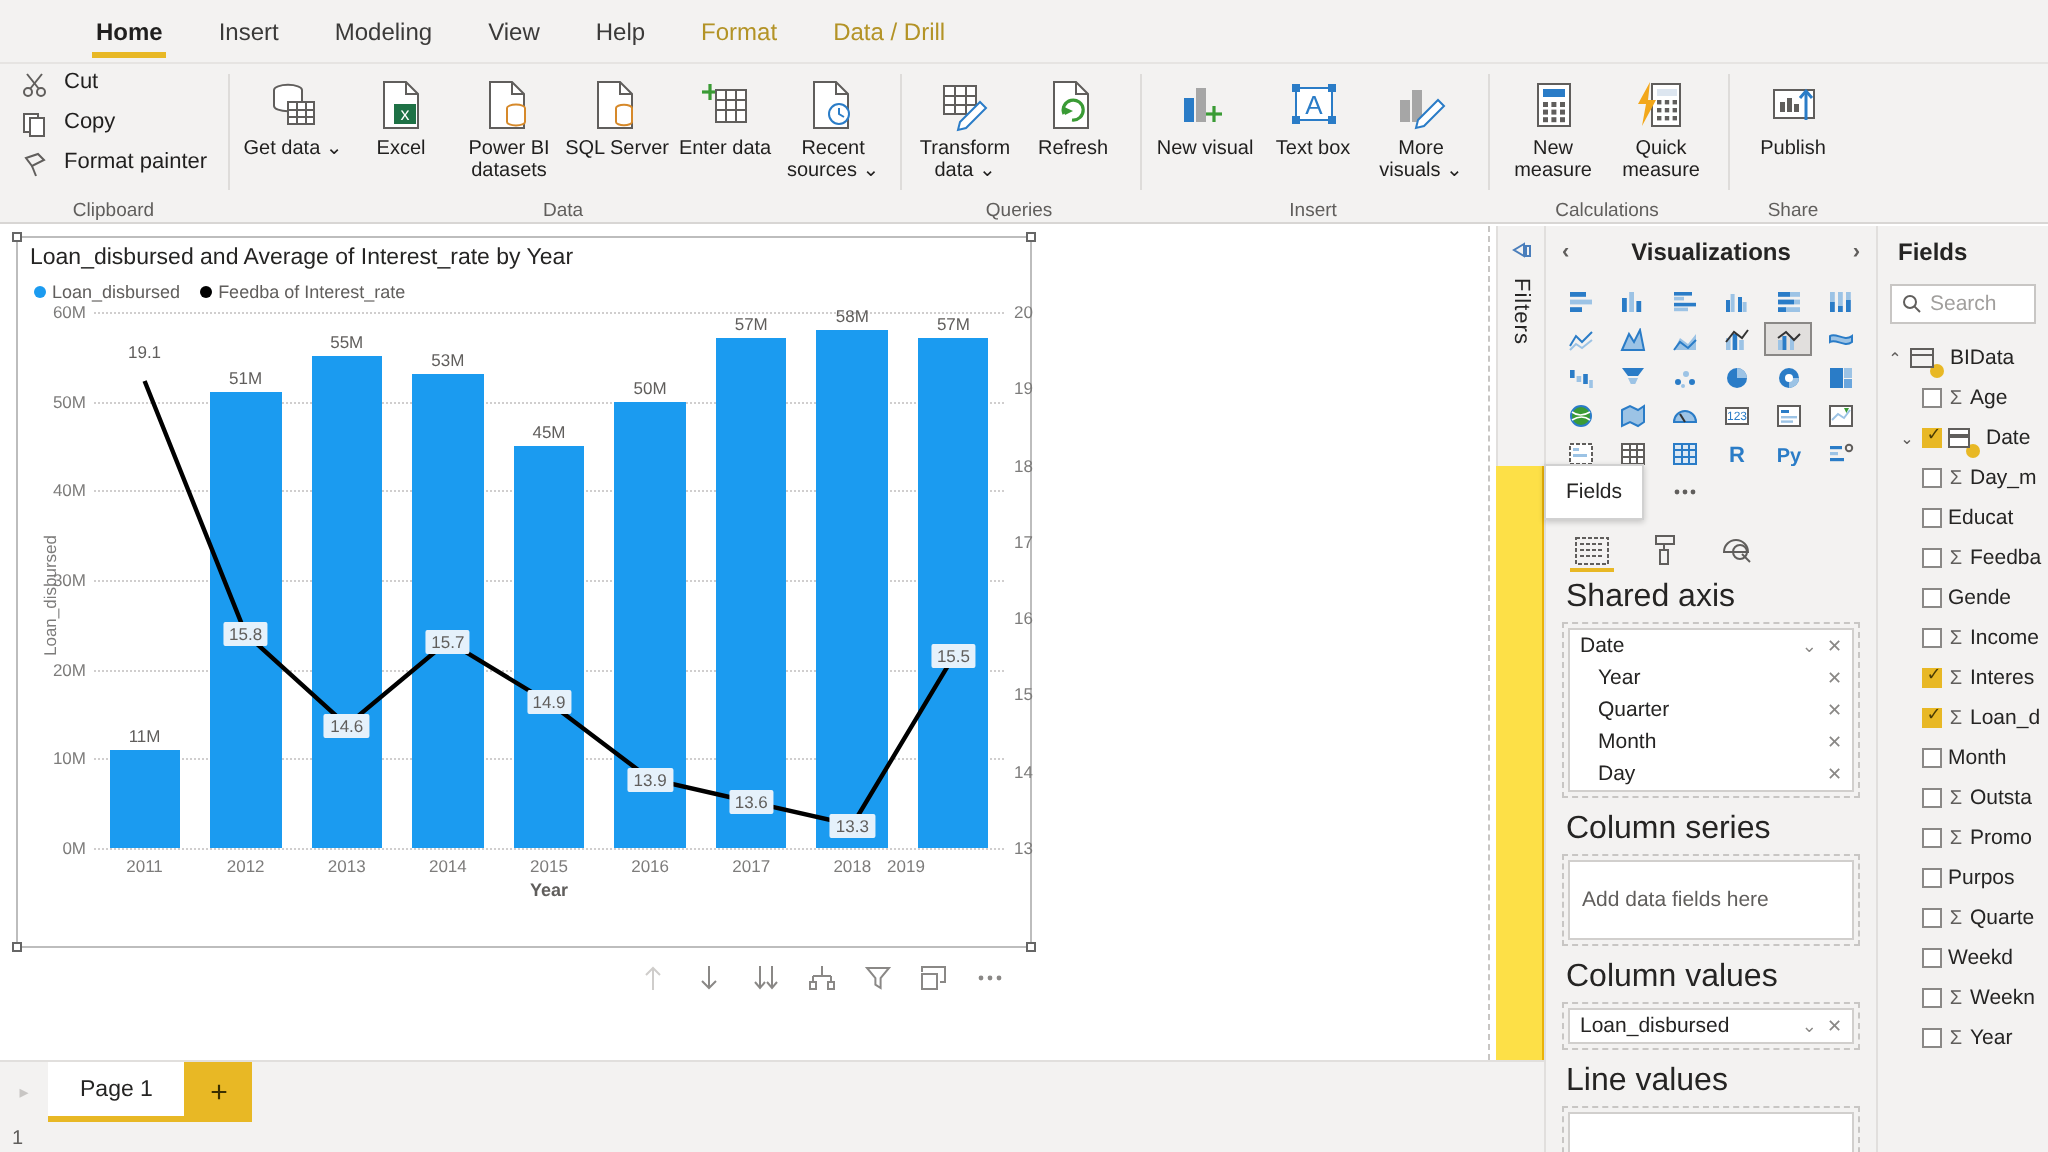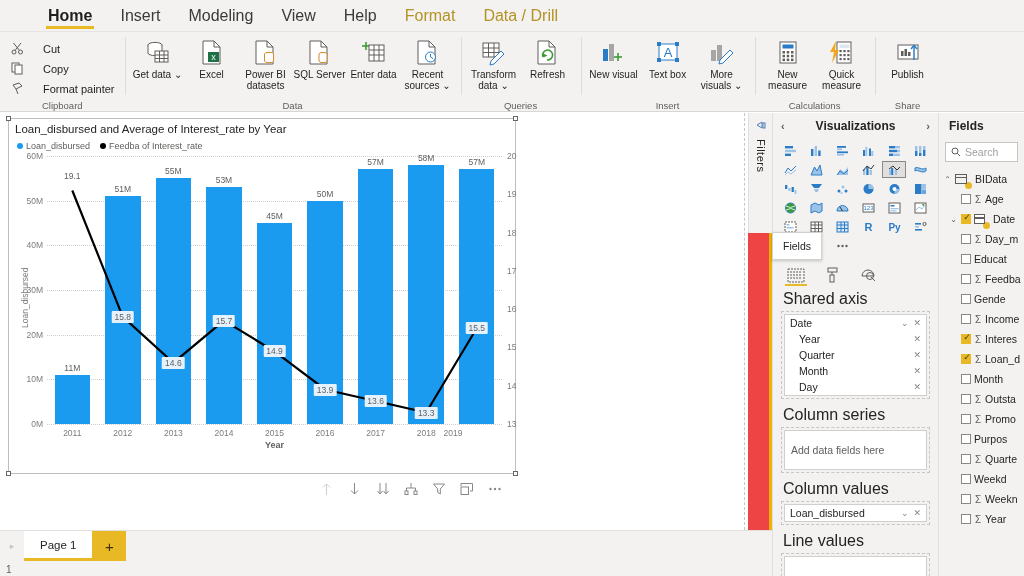--- a/index.html
+++ b/index.html
@@ -6,46 +6,46 @@
   html, body { margin:0; padding:0; }
   body {
     width:1024px; height:576px; overflow:hidden;
     font-family:"Liberation Sans", sans-serif;
     font-size:11px; color:#333; background:#fff;
     position:relative;
   }
   
   #menubar { height:32px; background:#f3f2f1; border-bottom:1px solid #e6e4e2;
              display:flex; align-items:stretch; padding-left:34px; }
-  .mtab { padding:0 14px; display:flex; align-items:center; font-size:16px;
+  .mtab { padding:0 14px; display:flex; align-items:center; font-size:12px;
           color:#3b3a39; position:relative; cursor:default; }
   .mtab.active { font-weight:bold; color:#201f1e; }
   .mtab.active::after { content:""; position:absolute; left:12px; right:12px; bottom:2px;
                         height:3px; background:#e8b825; }
   .mtab.ctx { color:#b39326; }
   
   #ribbon { height:80px; background:#f3f2f1; display:flex; position:relative;
             border-bottom:1px solid #d8d6d4; }
   .rgroup { display:flex; flex-direction:column; justify-content:space-between;
             padding:3px 6px 0 6px; position:relative; }
   .rgroup + .rgroup::before { content:""; position:absolute; left:0; top:5px; bottom:16px;
                               width:1px; background:#dedcda; }
   .ritems { display:flex; align-items:flex-start; height:60px; }
   .glabel { text-align:center; font-size:9.5px; color:#605e5c; padding-bottom:0; }
   .bigbtn { width:54px; display:flex; flex-direction:column; align-items:center;
             padding-top:4px; cursor:default; }
   .bigbtn .ico { height:28px; display:flex; align-items:center; justify-content:center; }
   .bigbtn .cap { font-size:10px; line-height:11px; text-align:center; color:#201f1e; margin-top:2px; }
-  .smallbtn { display:flex; align-items:flex-end; gap:19px; height:20px; font-size:11px;
+  .smallbtn { display:flex; align-items:flex-start; gap:8px; height:20px; font-size:11px;
               color:#201f1e; padding:0 4px; cursor:default; }
   .smallbtn .ico { width:14px; height:14px; display:flex; align-items:center; justify-content:center; }
   .clipcol { display:flex; flex-direction:column; justify-content:center; height:60px; }
   
   #canvas { position:absolute; left:0; top:113px; right:252px; bottom:46px;
-            background:#ef4444; border-right:3px solid #eab308; }
+            background:#fde047; border-right:1px solid #eab308; }
   #canvasarea { position:absolute; left:0; top:0; width:748px; height:417px; background:#fff; }
   .dashedbound { position:absolute; left:744px; top:0; width:1px; height:417px;
                  border-left:1px dashed #c8c6c4; }
   #vframe { position:absolute; left:8px; top:5px; width:508px; height:356px;
             border:1px solid #bdbdbd; background:#fff; }
   .handle { position:absolute; width:5px; height:5px; background:#fff; border:1px solid #666; }
   .vtitle { position:absolute; left:6px; top:4px; font-size:11.5px; color:#252423;
             white-space:nowrap; }
   .vlegend { position:absolute; left:8px; top:22px; display:flex; gap:10px; align-items:center;
              font-size:9px; color:#605e5c; }

